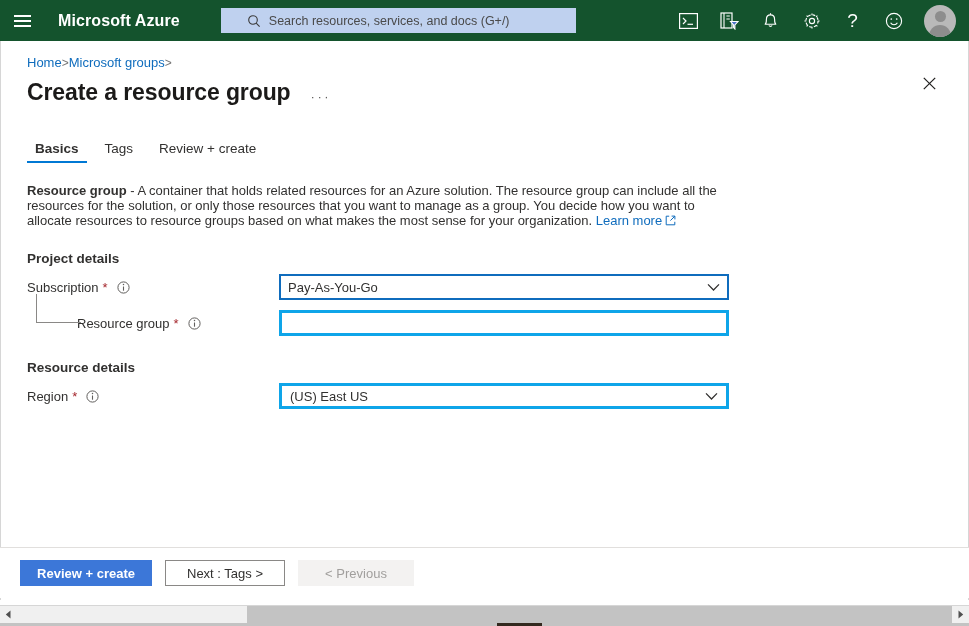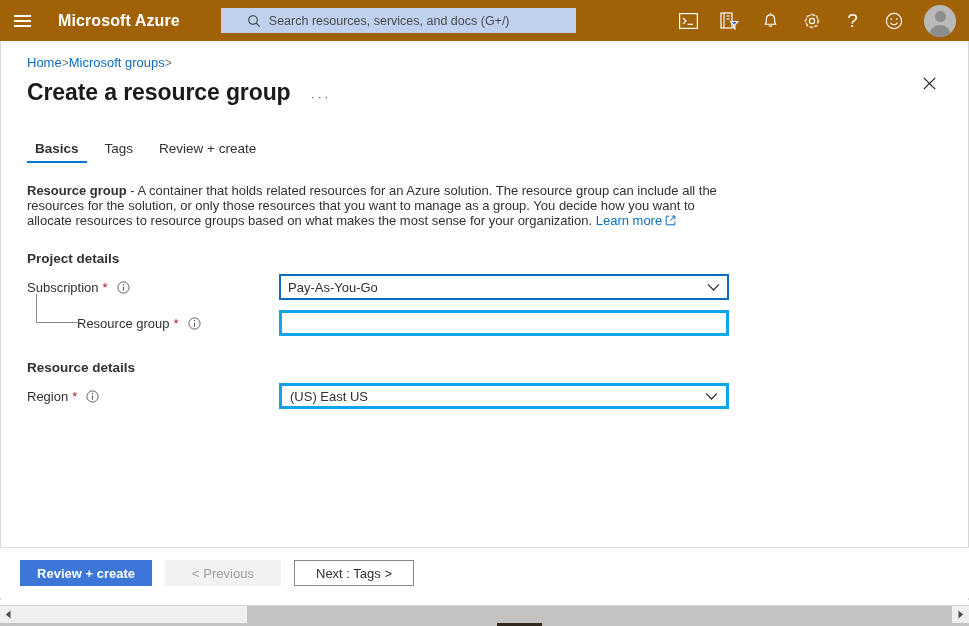--- a/index.html
+++ b/index.html
@@ -11,21 +11,21 @@
     font-family: "Liberation Sans", sans-serif;
     font-size: 13px;
     color: #201f1e;
     overflow: hidden;
     position: relative;
   }
 
   
   .topbar {
     height: 41px;
-    background: #a16207;
+    background: #14532d;
     display: flex;
     align-items: center;
     padding: 0 8px 0 0;
     position: relative;
   }
   .hamburger {
     width: 44px; height: 41px;
     display: flex; align-items: center; justify-content: center;
     cursor: pointer;
   }
@@ -509,22 +509,22 @@
           </svg>
         </span>
       </div>
     </div>
   </div>
 
 </div>
 
 <div class="footer">
   <div class="btn primary">Review + create</div>
+  <div class="btn outline">Next : Tags &gt;</div>
   <div class="btn disabled">&lt; Previous</div>
-  <div class="btn outline">Next : Tags &gt;</div>
 </div>
 
 <div class="hscroll">
   <div class="arrow">
     <svg width="7" height="9" viewBox="0 0 7 9">
       <polygon points="5.5,0.5 5.5,8.5 0.8,4.5" fill="#505050"></polygon>
     </svg>
   </div>
   <div class="track">
     <div class="thumb"></div>

